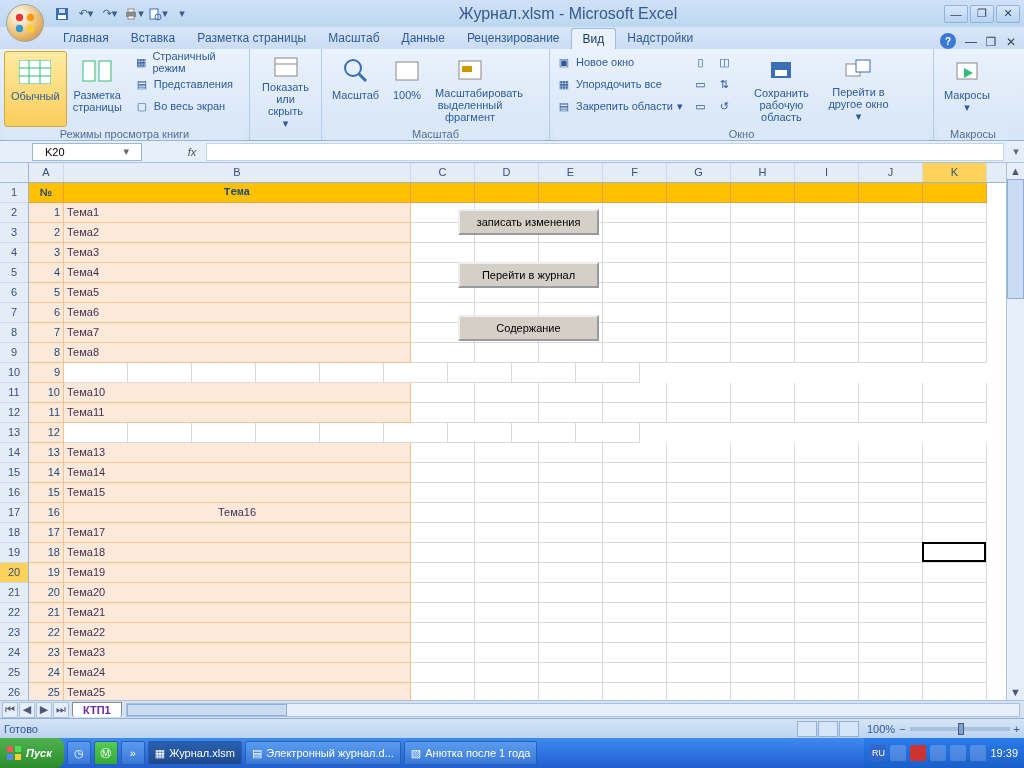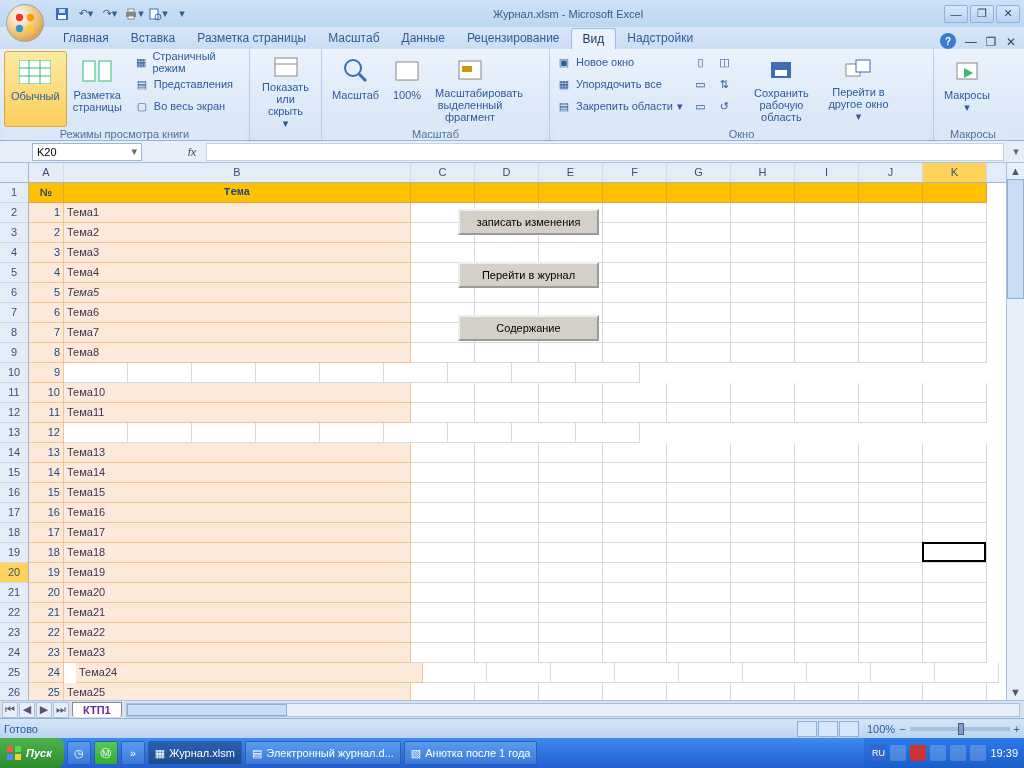--- a/index.html
+++ b/index.html
@@ -4,21 +4,21 @@
 <style>
 * { box-sizing: border-box; margin: 0; padding: 0; font-family: "Segoe UI", Tahoma, sans-serif; }
 body { width: 1024px; height: 768px; overflow: hidden; background: #9db9eb; font-size: 11px; display: flex; flex-direction: column; }
 
 
 .titlebar { height: 27px; background: linear-gradient(#cfe1f7,#bdd7f0); display: flex; align-items: center; }
 .office-btn { width: 38px; height: 38px; border-radius: 50%; background: radial-gradient(circle at 35% 30%, #fff, #e8b968 60%, #c87a30); border: 1px solid #9aa; position: absolute; top: 4px; left: 6px; z-index: 5; display: flex; align-items: center; justify-content: center; }
 .office-btn svg { width: 22px; height: 22px; }
 .qat { margin-left: 52px; display: flex; align-items: center; gap: 4px; height: 100%; }
 .qat .qbtn { width: 20px; height: 20px; display: flex; align-items: center; justify-content: center; color: #3a5a8a; }
-.title-txt { flex: 1; text-align: center; color: #355a8c; font-size: 11px; }
+.title-txt { flex: 1; text-align: center; color: #355a8c; font-size: 16px; }
 .win-controls { display: flex; gap: 2px; padding-right: 4px; }
 .win-controls .wbtn { width: 24px; height: 18px; background: linear-gradient(#d9e8fb,#b7d3f2); border: 1px solid #8fb3dd; border-radius: 2px; display: flex; align-items: center; justify-content: center; color: #345; }
 
 
 .ribbon-tabs { height: 22px; background: linear-gradient(#d9e6f7,#cadcf4); display: flex; align-items: flex-end; padding-left: 52px; font-size: 12px; color: #2d5b9a; }
 .rtab { padding: 3px 11px; cursor: pointer; }
 .rtab.active { background: #eaf2fc; border: 1px solid #9bbde3; border-bottom: none; border-radius: 3px 3px 0 0; color: #17365d; }
 .help-icon { margin-left: auto; margin-right: 6px; width: 16px; height: 16px; border-radius: 50%; background: #3a7ad4; color: #fff; font-size: 10px; font-weight: bold; display: flex; align-items: center; justify-content: center; }
 .doc-controls { display: flex; gap: 2px; padding-right: 4px; align-items: center; }
 .doc-controls .wbtn { width: 18px; height: 14px; color: #345; display: flex; align-items: center; justify-content: center; }
@@ -31,21 +31,21 @@
 .big-btn { display: flex; flex-direction: column; align-items: center; justify-content: flex-start; padding: 4px 6px; text-align: center; color: #2d5b9a; height: 76px; cursor: pointer; }
 .big-btn.active { background: linear-gradient(#fdeaa2,#fbce5b); border: 1px solid #d9a741; border-radius: 3px; }
 .big-btn .ico { width: 32px; height: 32px; display: flex; align-items: center; justify-content: center; margin-bottom: 2px; }
 .big-btn .lbl { font-size: 11px; line-height: 12px; max-width: 70px; }
 .small-row { display: flex; align-items: center; gap: 4px; padding: 1px 2px; color: #2d5b9a; font-size: 11px; height: 22px; cursor: pointer; }
 .small-row .sico { width: 16px; height: 16px; display: flex; align-items: center; justify-content: center; }
 .vstack { display: flex; flex-direction: column; }
 
 
 .fbar { height: 22px; background: #e6eef9; border-bottom: 1px solid #a9c1dc; display: flex; align-items: center; }
-.namebox { width: 110px; height: 18px; margin-left: 32px; background: #fff; border: 1px solid #9bb7d6; display: flex; align-items: center; padding: 0 4px; font-size: 11px; }
+.namebox { width: 110px; height: 18px; margin-left: 32px; background: #fff; border: 1px solid #9bb7d6; display: flex; align-items: center; padding: 0 12px; font-size: 11px; }
 .namebox .dd { margin-left: auto; color: #666; }
 .fx-btn { width: 20px; height: 18px; display: flex; align-items: center; justify-content: center; font-style: italic; color: #555; margin-left: 40px; }
 .formula-input { flex: 1; height: 18px; background: #fff; border: 1px solid #c3d4e8; margin: 0 4px; }
 .fbar-expand { width: 16px; color: #666; text-align: center; }
 
 
 .grid-wrap { flex: 1; display: flex; background: #fff; position: relative; overflow: hidden; }
 .rowhdrs { width: 29px; background: #e4ecf7; border-right: 1px solid #9eb6d0; }
 .corner { height: 20px; border-bottom: 1px solid #9eb6d0; background: #e4ecf7; }
 .rowhdr { height: 20px; border-bottom: 1px solid #ccdaec; text-align: center; font-size: 11px; color: #3a5177; line-height: 19px; }
@@ -443,21 +443,21 @@
           <div class="cell cE" style="width: 64px;"></div>
           <div class="cell cF" style="width: 64px;"></div>
           <div class="cell cG" style="width: 64px;"></div>
           <div class="cell cH" style="width: 64px;"></div>
           <div class="cell cI" style="width: 64px;"></div>
           <div class="cell cJ" style="width: 64px;"></div>
           <div class="cell cK" style="width: 64px;"></div>
         </div>
         <div class="crow data-row">
           <div class="cell cA" style="width: 35px;">5</div>
-          <div class="cell cB" style="width: 347px; font-style: italic;">Тема5</div>
+          <div class="cell cB" style="width: 347px;">Тема5</div>
           <div class="cell cC" style="width: 64px;"></div>
           <div class="cell cD" style="width: 64px;"></div>
           <div class="cell cE" style="width: 64px;"></div>
           <div class="cell cF" style="width: 64px;"></div>
           <div class="cell cG" style="width: 64px;"></div>
           <div class="cell cH" style="width: 64px;"></div>
           <div class="cell cI" style="width: 64px;"></div>
           <div class="cell cJ" style="width: 64px;"></div>
           <div class="cell cK" style="width: 64px;"></div>
         </div>
@@ -584,21 +584,21 @@
           <div class="cell cE" style="width: 64px;"></div>
           <div class="cell cF" style="width: 64px;"></div>
           <div class="cell cG" style="width: 64px;"></div>
           <div class="cell cH" style="width: 64px;"></div>
           <div class="cell cI" style="width: 64px;"></div>
           <div class="cell cJ" style="width: 64px;"></div>
           <div class="cell cK" style="width: 64px;"></div>
         </div>
         <div class="crow data-row">
           <div class="cell cA" style="width: 35px;">16</div>
-          <div class="cell cB" style="width: 347px;">Тема16</div>
+          <div class="cell cB" style="width: 347px; text-align: center;">Тема16</div>
           <div class="cell cC" style="width: 64px;"></div>
           <div class="cell cD" style="width: 64px;"></div>
           <div class="cell cE" style="width: 64px;"></div>
           <div class="cell cF" style="width: 64px;"></div>
           <div class="cell cG" style="width: 64px;"></div>
           <div class="cell cH" style="width: 64px;"></div>
           <div class="cell cI" style="width: 64px;"></div>
           <div class="cell cJ" style="width: 64px;"></div>
           <div class="cell cK" style="width: 64px;"></div>
         </div>
@@ -688,21 +688,21 @@
           <div class="cell cE" style="width: 64px;"></div>
           <div class="cell cF" style="width: 64px;"></div>
           <div class="cell cG" style="width: 64px;"></div>
           <div class="cell cH" style="width: 64px;"></div>
           <div class="cell cI" style="width: 64px;"></div>
           <div class="cell cJ" style="width: 64px;"></div>
           <div class="cell cK" style="width: 64px;"></div>
         </div>
         <div class="crow data-row">
           <div class="cell cA" style="width: 35px;">24</div>
-          <div class="cell cB" style="width: 347px; margin-left: 12px;">Тема24</div>
+          <div class="cell cB" style="width: 347px;">Тема24</div>
           <div class="cell cC" style="width: 64px;"></div>
           <div class="cell cD" style="width: 64px;"></div>
           <div class="cell cE" style="width: 64px;"></div>
           <div class="cell cF" style="width: 64px;"></div>
           <div class="cell cG" style="width: 64px;"></div>
           <div class="cell cH" style="width: 64px;"></div>
           <div class="cell cI" style="width: 64px;"></div>
           <div class="cell cJ" style="width: 64px;"></div>
           <div class="cell cK" style="width: 64px;"></div>
         </div>

